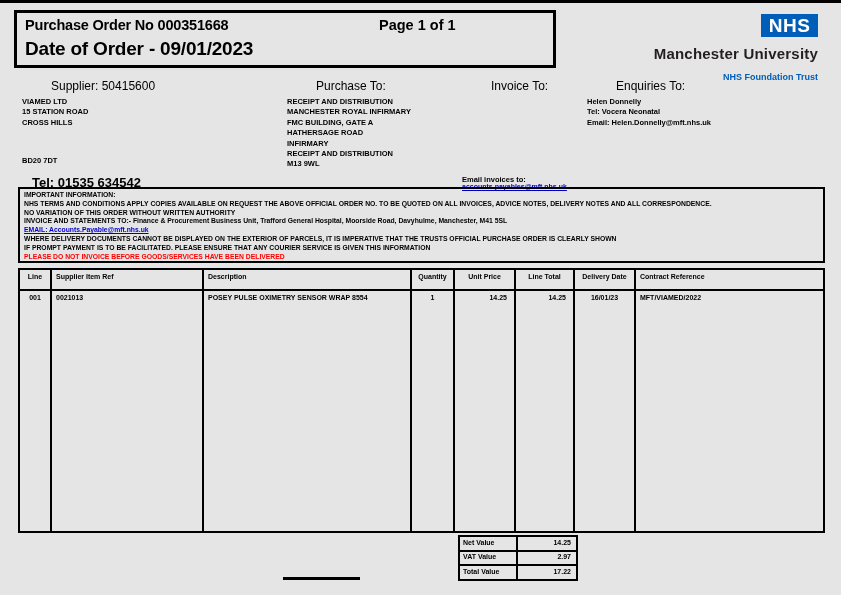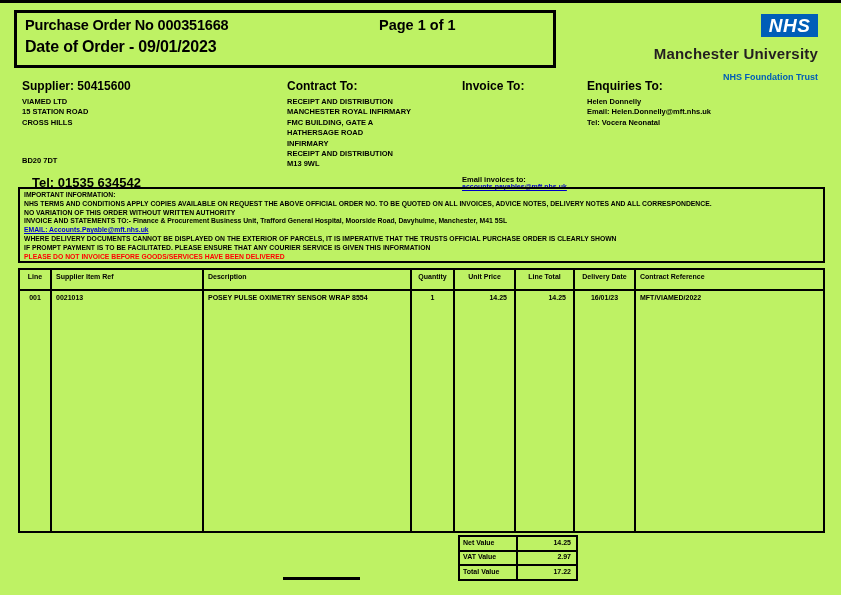--- a/index.html
+++ b/index.html
@@ -1,41 +1,41 @@
 <!DOCTYPE html>
 <html><head>
 <meta charset="utf-8">
 <style>
   html,body{margin:0;padding:0;background:#fff;}
   .page{
-    position:relative;width:841px;height:595px;background:#bef264;overflow:hidden;
+    position:relative;width:841px;height:595px;background:#e5e5e5;overflow:hidden;
     font-family:"Liberation Sans",sans-serif;color:#000;
   }
   .top-rule{position:absolute;left:0;top:0;width:841px;height:3px;background:#000;}
 
   
   .po-box{position:absolute;left:14px;top:10px;width:536px;height:52px;border:3px solid #000;box-sizing:content-box;}
   .po-line1{position:absolute;left:8px;top:4px;font-size:14.5px;font-weight:bold;letter-spacing:-0.2px;white-space:nowrap;}
   .po-page{position:absolute;left:362px;top:4px;font-size:14.5px;font-weight:bold;white-space:nowrap;}
-  .po-line2{position:absolute;left:8px;top:25px;font-size:16px;font-weight:bold;letter-spacing:-0.2px;white-space:nowrap;}
+  .po-line2{position:absolute;left:8px;top:25px;font-size:19px;font-weight:bold;letter-spacing:-0.2px;white-space:nowrap;}
 
   
   .logo-block{position:absolute;right:23px;top:14px;text-align:right;}
   .nhs-box{display:inline-block;width:57px;height:23px;background:#005EB8;color:#fff;
-    font-style:italic;font-weight:bold;font-size:19px;line-height:23px;text-align:center;letter-spacing:0.5px;}
+    font-weight:bold;font-size:19px;line-height:23px;text-align:center;letter-spacing:0.5px;}
   .org-name{font-size:15px;font-weight:bold;color:#231f20;letter-spacing:0.2px;margin-top:8px;white-space:nowrap;}
   .trust-name{font-size:9px;font-weight:bold;color:#005EB8;margin-top:10px;white-space:nowrap;}
 
   
   .col{position:absolute;top:79px;}
   .col-supplier{left:22px;width:250px;height:110px;}
   .col-deliver{left:287px;width:170px;}
   .col-invoice{left:462px;width:120px;height:120px;}
   .col-enquiries{left:587px;width:230px;}
-  .col-title{font-size:12px;font-weight:bold;margin-bottom:4px;white-space:nowrap;}
+  .col-title{font-size:12px;font-weight:normal;margin-bottom:4px;white-space:nowrap;margin-left:29px;}
   .addr div{font-size:7.5px;font-weight:bold;line-height:10.4px;white-space:nowrap;}
   .sup-postcode{position:absolute;left:0;top:77px;font-size:7.5px;font-weight:bold;white-space:nowrap;}
   .sup-tel{position:absolute;left:10px;top:96px;font-size:13px;font-weight:bold;white-space:nowrap;}
   .inv-email-label{position:absolute;left:0;top:96px;font-size:7.5px;font-weight:bold;white-space:nowrap;}
   .inv-email{position:absolute;left:0;top:104px;font-size:7px;font-weight:bold;color:#0000cc;
     text-decoration:underline;white-space:nowrap;}
 
   
   .imp-box{position:absolute;left:18px;top:187px;width:807px;height:76px;box-sizing:border-box;
     border:2px solid #000;padding:2px 4px;background:transparent;}
@@ -90,21 +90,21 @@
     <div class="addr">
       <div>VIAMED LTD</div>
       <div>15 STATION ROAD</div>
       <div>CROSS HILLS</div>
     </div>
     <div class="sup-postcode">BD20 7DT</div>
     <div class="sup-tel">Tel: 01535 634542</div>
   </div>
 
   <div class="col col-deliver">
-    <div class="col-title">Contract To:</div>
+    <div class="col-title">Purchase To:</div>
     <div class="addr">
       <div>RECEIPT AND DISTRIBUTION</div>
       <div>MANCHESTER ROYAL INFIRMARY</div>
       <div>FMC BUILDING, GATE A</div>
       <div>HATHERSAGE ROAD</div>
       <div>INFIRMARY</div>
       <div>RECEIPT AND DISTRIBUTION</div>
       <div>M13 9WL</div>
     </div>
   </div>
@@ -112,22 +112,22 @@
   <div class="col col-invoice">
     <div class="col-title">Invoice To:</div>
     <div class="inv-email-label">Email invoices to:</div>
     <a class="inv-email">accounts.payables@mft.nhs.uk</a>
   </div>
 
   <div class="col col-enquiries">
     <div class="col-title">Enquiries To:</div>
     <div class="addr">
       <div>Helen Donnelly</div>
+      <div>Tel: Vocera Neonatal</div>
       <div>Email: Helen.Donnelly@mft.nhs.uk</div>
-      <div>Tel: Vocera Neonatal</div>
     </div>
   </div>
 
   <div class="imp-box">
     <div>IMPORTANT INFORMATION:</div>
     <div>NHS TERMS AND CONDITIONS APPLY COPIES AVAILABLE ON REQUEST THE ABOVE OFFICIAL ORDER NO. TO BE QUOTED ON ALL INVOICES, ADVICE NOTES, DELIVERY NOTES AND ALL CORRESPONDENCE.</div>
     <div>NO VARIATION OF THIS ORDER WITHOUT WRITTEN AUTHORITY</div>
     <div>INVOICE AND STATEMENTS TO:- Finance &amp; Procurement Business Unit, Trafford General Hospital, Moorside Road, Davyhulme, Manchester, M41 5SL</div>
     <div class="imp-email">EMAIL: Accounts.Payable@mft.nhs.uk</div>
     <div>WHERE DELIVERY DOCUMENTS CANNOT BE DISPLAYED ON THE EXTERIOR OF PARCELS, IT IS IMPERATIVE THAT THE TRUSTS OFFICIAL PURCHASE ORDER IS CLEARLY SHOWN</div>

